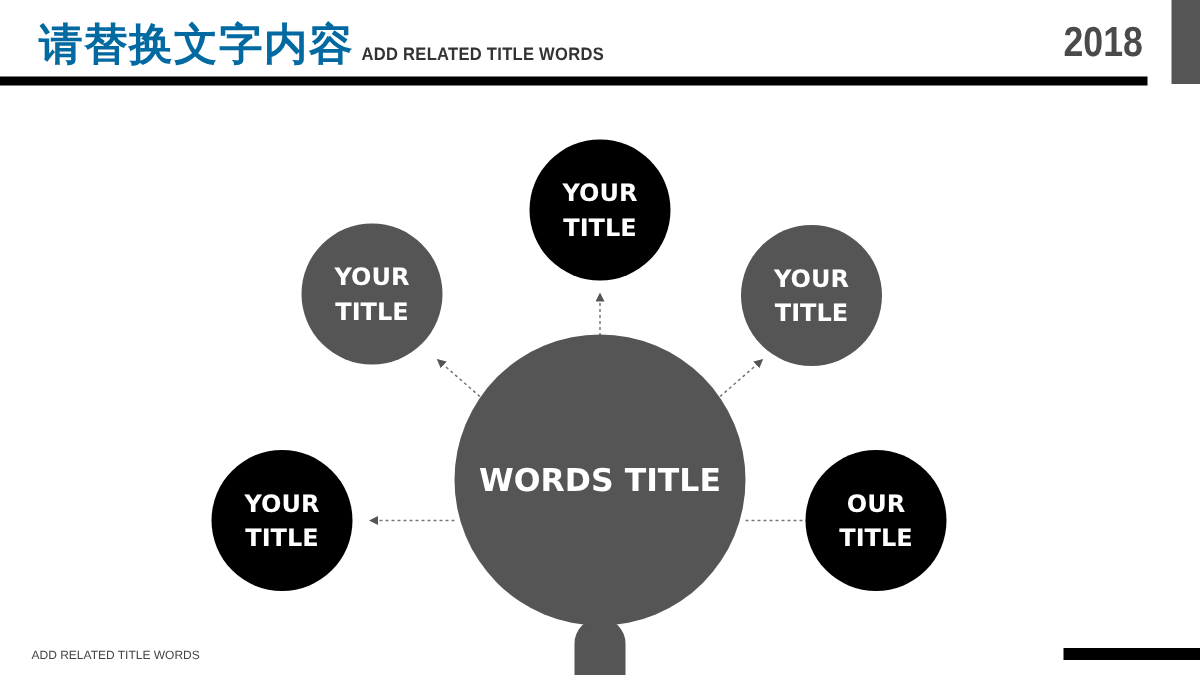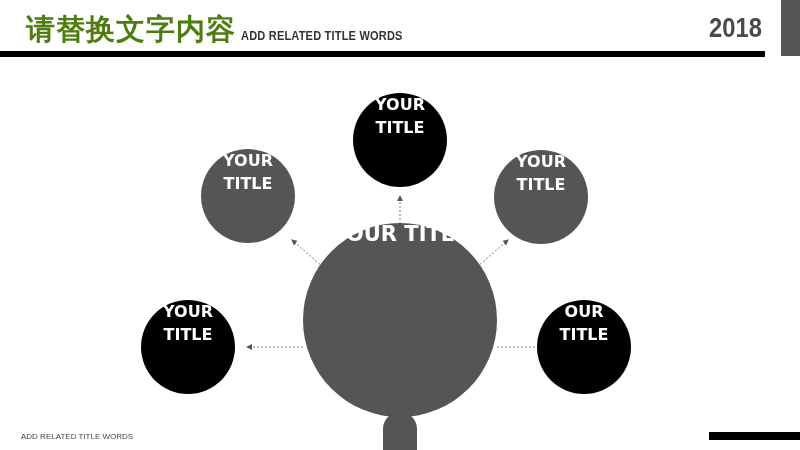--- a/index.html
+++ b/index.html
@@ -1,24 +1,24 @@
 <!DOCTYPE html>
 <html><head>
   <meta charset="utf-8">
   <style>
     html, body { margin:0; padding:0; }
     body { width:800px; height:450px; position:relative; overflow:hidden; background:#ffffff; font-family:"DejaVu Sans", sans-serif; }
-    .title-cn { position:absolute; left:26px; top:10px; font-size:29px; font-weight:bold; color:#4d7c0f; letter-spacing:1px; font-family:"DejaVu Sans", sans-serif; }
+    .title-cn { position:absolute; left:26px; top:10px; font-size:29px; font-weight:bold; color:#0369a1; letter-spacing:1px; font-family:"DejaVu Sans", sans-serif; }
     .title-en { position:absolute; left:241px; top:29px; font-size:12px; font-weight:bold; color:#333; font-family:"Liberation Sans", sans-serif; transform:scaleX(0.92); transform-origin:left; letter-spacing:0.2px; }
     .year { position:absolute; left:709px; top:12px; font-size:28px; font-weight:bold; color:#4a4a4a; font-family:"Liberation Sans", sans-serif; transform:scaleX(0.85); transform-origin:left; }
     .header-rule { position:absolute; left:0; top:51px; width:765px; height:6px; background:#000; }
     .header-block { position:absolute; left:781px; top:0; width:19px; height:56px; background:#555; }
     .footer-text { position:absolute; left:21px; top:432px; font-size:8px; color:#444; font-family:"Liberation Sans", sans-serif; }
     .footer-bar { position:absolute; left:709px; top:432px; width:91px; height:8px; background:#000; }
-    .circle { position:absolute; border-radius:50%; display:flex; align-items:flex-start; justify-content:center; text-align:center; color:#fff; font-weight:bold; font-family:"DejaVu Sans", sans-serif; font-size:16px; line-height:23px; }
+    .circle { position:absolute; border-radius:50%; display:flex; align-items:center; justify-content:center; text-align:center; color:#fff; font-weight:bold; font-family:"DejaVu Sans", sans-serif; font-size:16px; line-height:23px; }
     .circle span { display:block; }
     .dark { background:#000; }
     .gray { background:#555555; }
     .main { left:303px; top:223px; width:194px; height:194px; background:#555555; font-size:21px; }
     .stem { position:absolute; left:383px; top:412px; width:34px; height:40px; background:#555555; border-radius:17px 17px 0 0; }
     svg.arrows { position:absolute; left:0; top:0; width:800px; height:450px; }
   </style>
 </head>
 <body>
 
@@ -38,21 +38,21 @@
     <line x1="400" y1="232" x2="400" y2="196"></line>
     <line x1="323" y1="267" x2="292" y2="240"></line>
     <line x1="477" y1="267" x2="508" y2="240"></line>
     <line x1="303" y1="347" x2="247" y2="347"></line>
     <line x1="497" y1="347" x2="553" y2="347"></line>
   </g>
 </svg>
 
 <div class="stem"></div>
 <div class="circle main">
-  <span>YOUR TITLE</span>
+  <span>WORDS TITLE</span>
 </div>
 
 <div class="circle dark" style="left:353px; top:93px; width:94px; height:94px;">
   <div>
       <span>YOUR</span>
       <span>TITLE</span>
     </div>
 </div>
 
 <div class="circle gray" style="left:201px; top:149px; width:94px; height:94px;">

